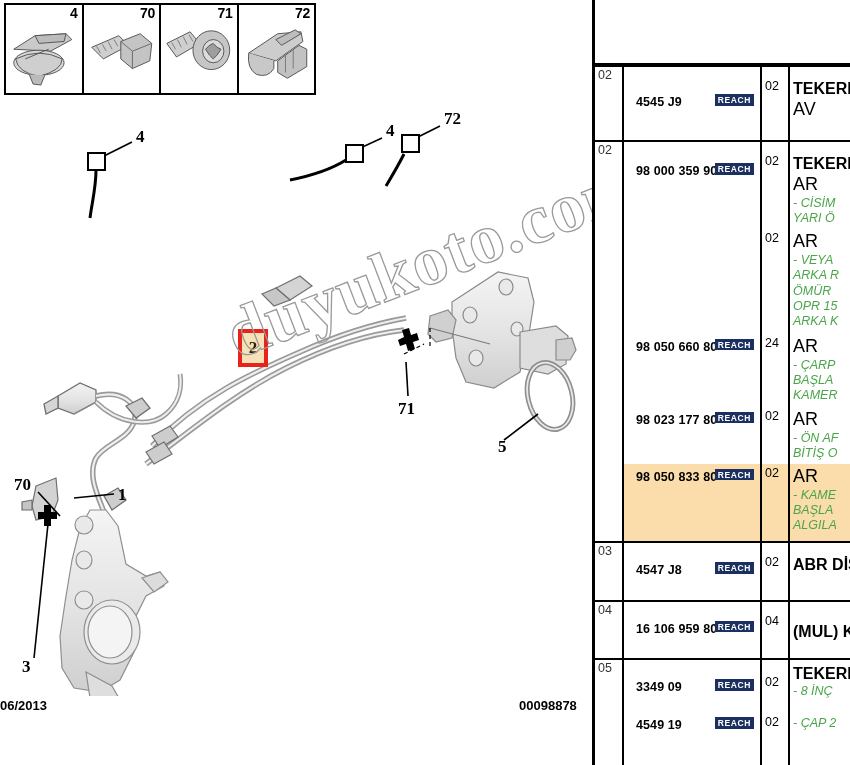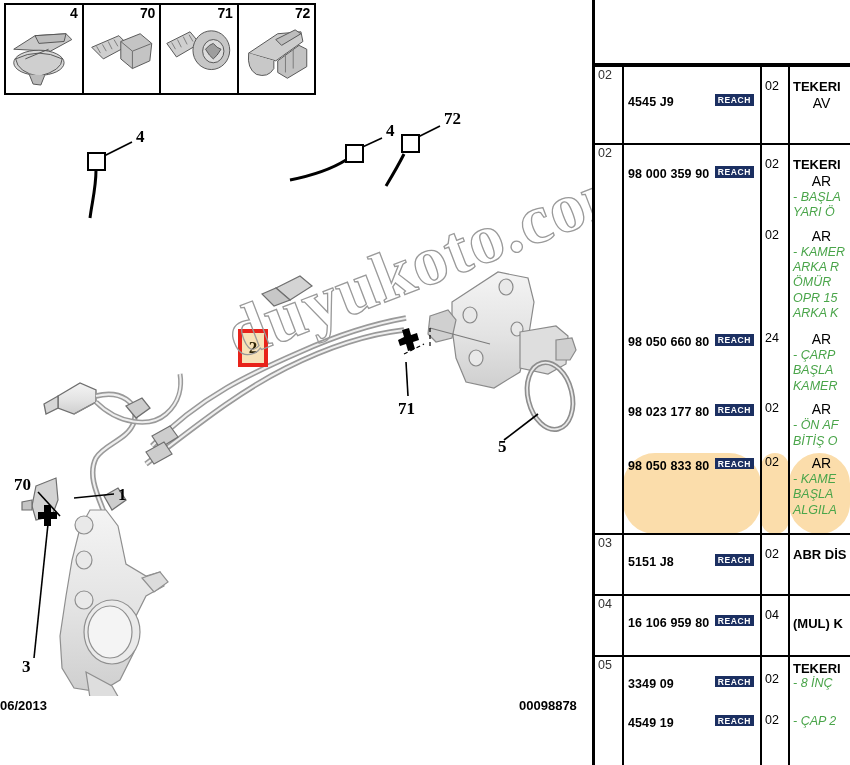--- a/index.html
+++ b/index.html
@@ -117,37 +117,37 @@
     border-right:2px solid #000; padding:13px 0 0 3px;
     font-size:12.5px; line-height:1.1; white-space:nowrap;
   }
   td.desc {
     padding:12px 0 0 3px; overflow:hidden; white-space:nowrap;
     line-height:1.22;
   }
 
   .ref-line {
     position:relative; height:26px; padding-left:4px;
-    display:flex; align-items:center;
+    display:flex; align-items:center;margin-left:8px;
   }
   .ref-num { font-size:12.5px; font-weight:bold; letter-spacing:0.1px; }
   .reach {
     position:absolute; right:6px; top:5px;
     background:#1b2f61; color:#fff;
     font-size:8.5px; font-weight:bold; letter-spacing:0.6px;
     padding:2px 3px 1px 3px; line-height:1;
     font-family:"Liberation Sans", sans-serif;
   }
 
-  .d-title { font-weight:bold; font-size:13px; display:block; }
-  .d-plain { font-size:14px; display:block;text-align:center; }
+  .d-title { font-weight:bold; font-size:16px; display:block; }
+  .d-plain { font-size:18px; display:block; }
   .d-green {
     color:#4aa54a; font-style:italic; font-size:12.5px; display:block;
   }
-  tr.hl > td { background:#fbddab;border-radius:32px; }
+  tr.hl > td { background:#fbddab; }
   tr.hl td.desc, tr.hl td.qty, tr.hl td.ref, tr.hl td.idx { background:#fbddab; }
 </style>
 </head>
 <body>
 
 <div id="left-panel">
 
   <div id="parts-strip">
 
     <div class="part-cell">
@@ -383,33 +383,33 @@
           <div style="height:16px"></div>
           <div class="ref-line">
             <span class="ref-num">98 000 359 90</span>
             <span class="reach">REACH</span>
           </div>
         </td>
         <td class="qty">02</td>
         <td class="desc">
           <span class="d-title">TEKERI</span>
           <span class="d-plain">AR</span>
-          <span class="d-green">- BAŞLA</span>
+          <span class="d-green">- CİSİM</span>
           <span class="d-green">YARI Ö</span>
         </td>
       </tr>
 
       <tr class="sub-row">
         <td class="ref">
             <div style="height:6px"></div>
           </td>
         <td class="qty" style="padding-top:2px">02</td>
         <td class="desc" style="padding-top:1px">
           <span class="d-plain">AR</span>
-          <span class="d-green">- KAMER</span>
+          <span class="d-green">- VEYA</span>
           <span class="d-green">ARKA R</span>
           <span class="d-green">ÖMÜR</span>
           <span class="d-green">OPR 15</span>
           <span class="d-green">ARKA K</span>
         </td>
       </tr>
 
       <tr class="sub-row">
         <td class="ref">
           <div class="ref-line">
@@ -456,21 +456,21 @@
           <span class="d-green">BAŞLA</span>
           <span class="d-green">ALGILA</span>
         </td>
       </tr>
 
       <tr class="grp-row">
         <td class="idx">03</td>
         <td class="ref">
           <div style="height:14px"></div>
           <div class="ref-line">
-            <span class="ref-num">5151 J8</span>
+            <span class="ref-num">4547 J8</span>
             <span class="reach">REACH</span>
           </div>
           <div style="height:14px"></div>
         </td>
         <td class="qty">02</td>
         <td class="desc" style="padding-top:12px">
           <span class="d-title">ABR DİS</span>
         </td>
       </tr>
 

